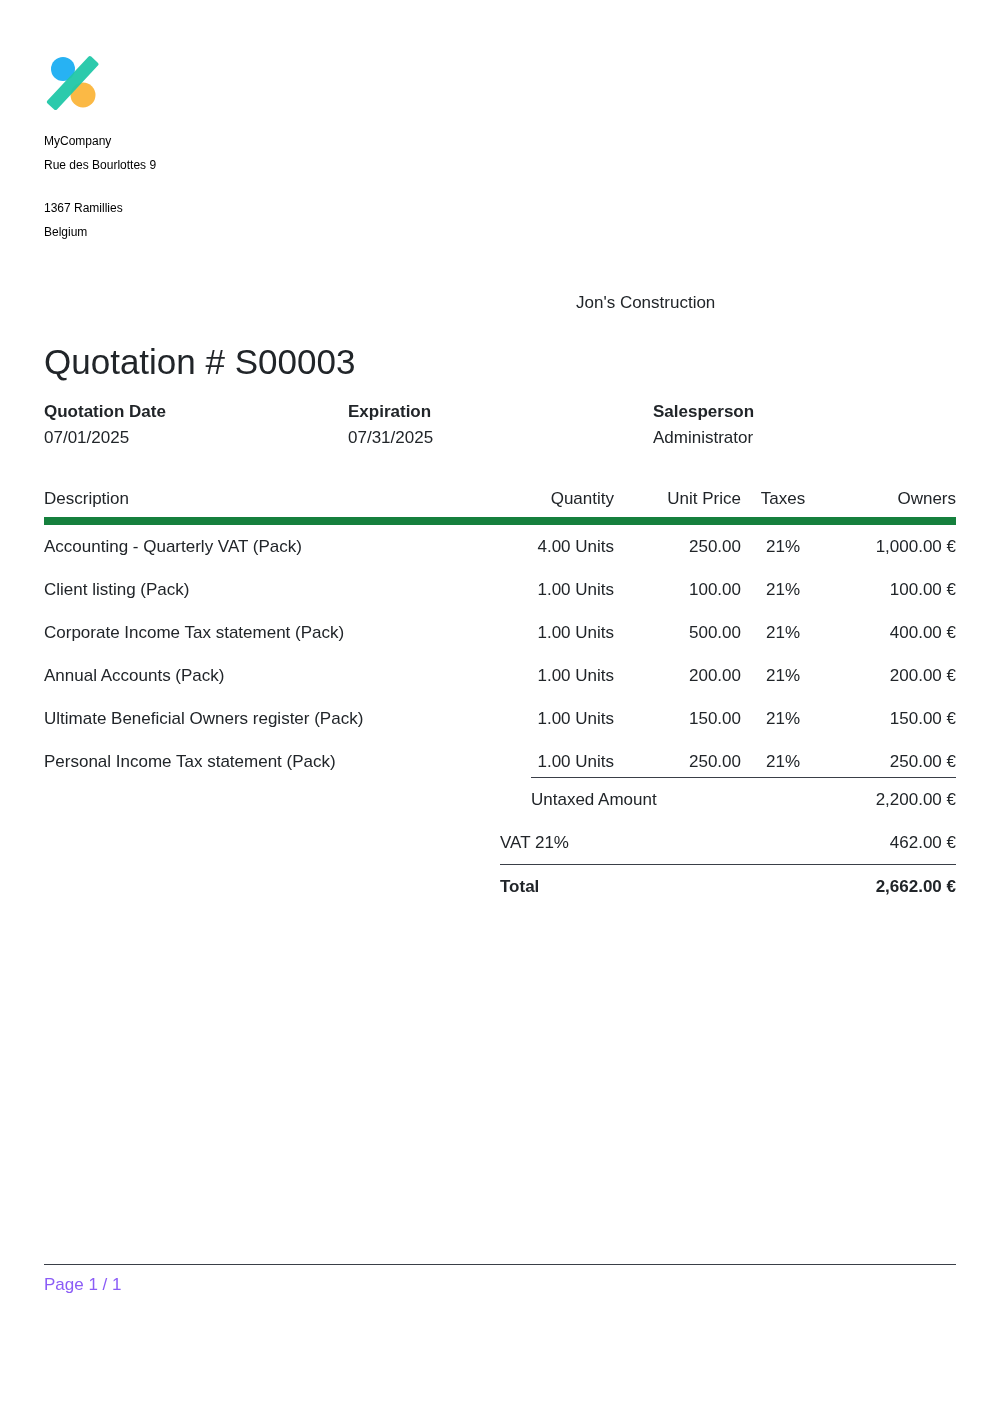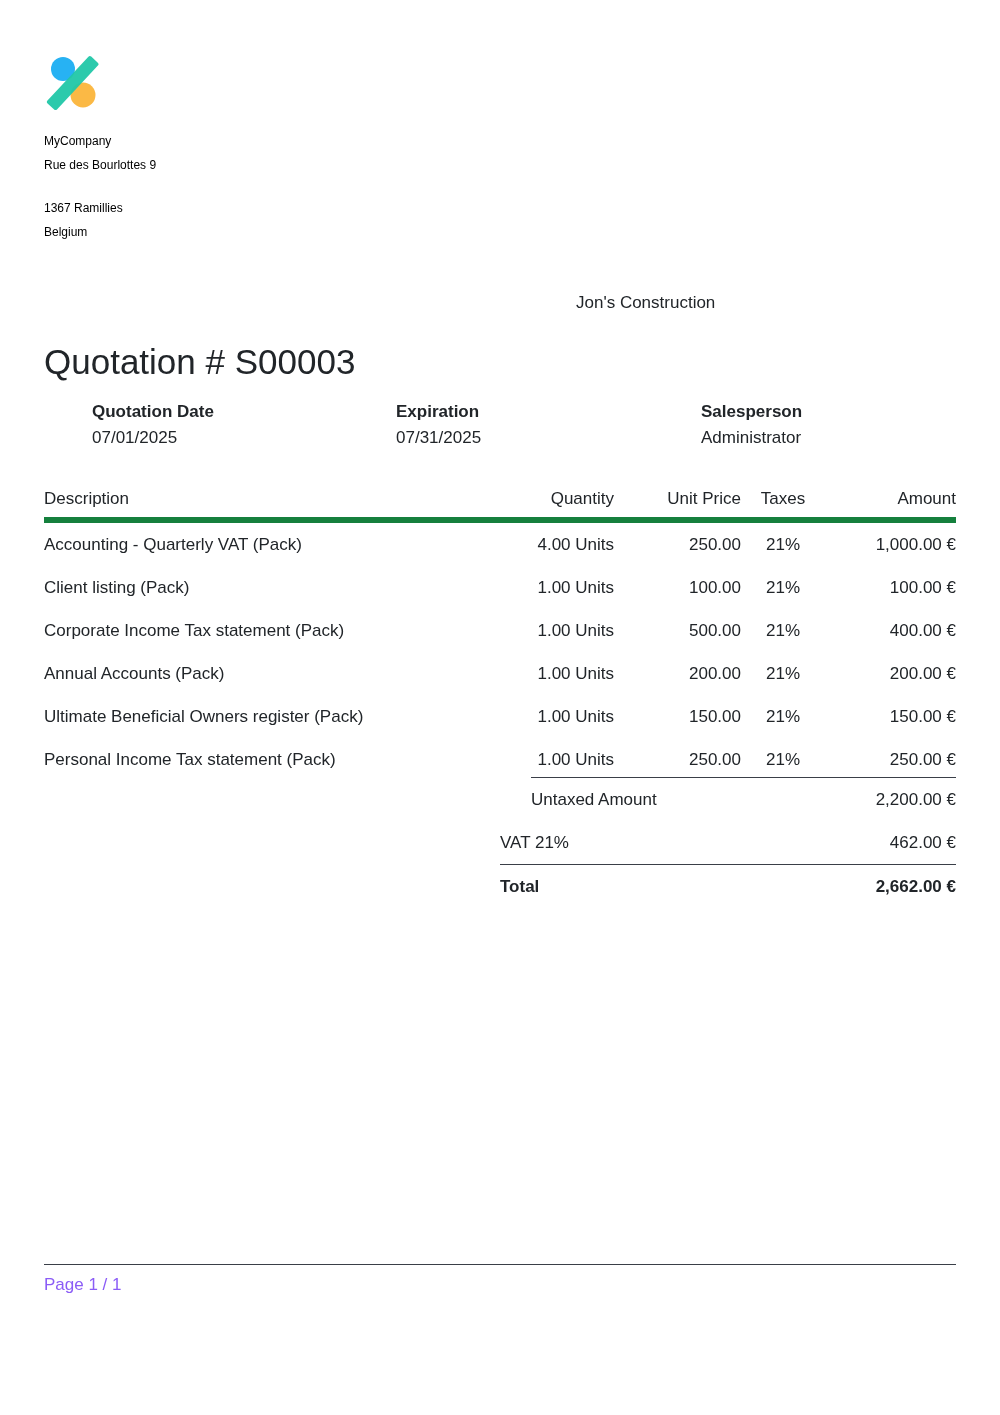--- a/index.html
+++ b/index.html
@@ -47,42 +47,41 @@
       font-size: 35px;
       font-weight: normal;
       color: #212529;
       letter-spacing: 0px;
     }
 
     .info {
       top: 399px;
       font-size: 17px;
       line-height: 26px;
-      margin-left: 48px;
     }
     .info .lbl { font-weight: bold; color: #212529; }
     .info .val { color: #212529; }
     .info-date { left: 44px; }
     .info-exp { left: 348px; }
     .info-sales { left: 653px; }
 
     
     .table {
       left: 44px;
       top: 480px;
       width: 912px;
     }
     .thead, .trow {
       display: flex;
       font-size: 17px;
       align-items: center;
     }
     .thead {
       height: 37px;
-      border-bottom: 6px solid #15803d;
+      border-bottom: 8px solid #15803d;
     }
     .trow { height: 43px; }
     .c-desc { width: 460px; text-align: left; }
     .c-qty { width: 110px; text-align: right; }
     .c-price { width: 127px; text-align: right; }
     .c-tax { width: 84px; text-align: center; }
     .c-amt { width: 131px; text-align: right; }
 
     .totals {
       left: 500px;
@@ -153,21 +152,21 @@
   <div class="lbl">Salesperson</div>
   <div class="val">Administrator</div>
 </div>
 
 <div class="abs table">
   <div class="thead">
     <div class="c-desc">Description</div>
     <div class="c-qty">Quantity</div>
     <div class="c-price">Unit Price</div>
     <div class="c-tax">Taxes</div>
-    <div class="c-amt">Amount</div>
+    <div class="c-amt">Owners</div>
   </div>
 
   <div class="trow">
     <div class="c-desc">Accounting - Quarterly VAT (Pack)</div>
     <div class="c-qty">4.00 Units</div>
     <div class="c-price">250.00</div>
     <div class="c-tax">21%</div>
     <div class="c-amt">1,000.00 €</div>
   </div>
   <div class="trow">

